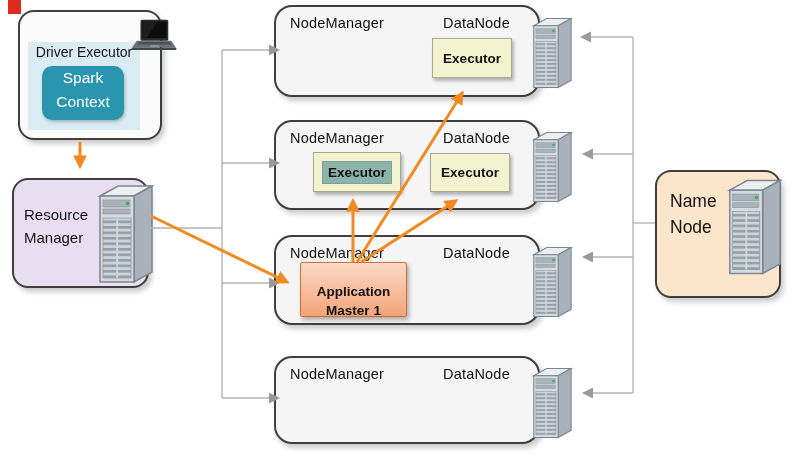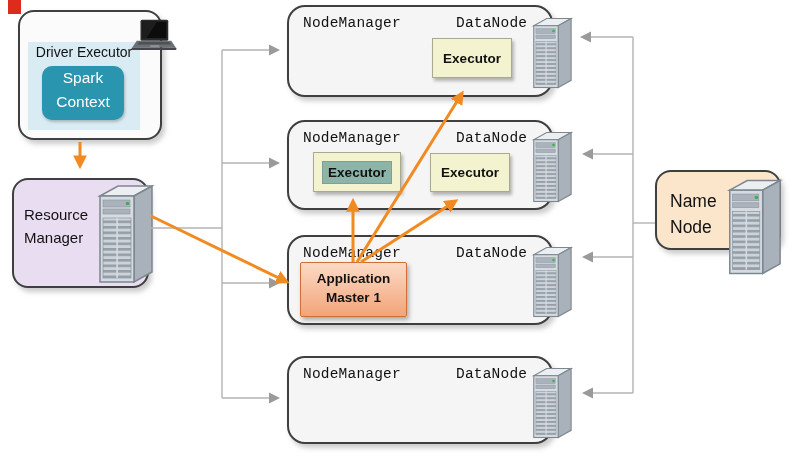--- a/index.html
+++ b/index.html
@@ -15,45 +15,45 @@
     --node-bg:#f5f5f5;
     --connector-gray:#b3b3b3;
   }
   *{box-sizing:border-box;margin:0;padding:0;}
   html,body{background:#fff;}
   body{font-family:"Liberation Sans","DejaVu Sans",sans-serif;color:#111;}
   .canvas{position:relative;width:803px;height:462px;background:#fff;overflow:hidden;}
 
   .rbox{position:absolute;border:2px solid #3f3f3f;border-radius:16px;
         box-shadow:3px 4px 5px rgba(110,110,110,.35);}
-  .nm-box{left:287px;width:266px;background:var(--node-bg);border-radius:18px;z-index:2;font-family:Liberation Mono, monospace;}
+  .nm-box{left:274px;width:266px;background:var(--node-bg);border-radius:18px;z-index:2;}
   .nm-label{position:absolute;left:14px;top:8px;font-size:14.5px;letter-spacing:.2px;}
   .dn-label{position:absolute;left:167px;top:8px;font-size:14.5px;letter-spacing:.2px;}
 
   .driver-outer{left:18px;top:10px;width:144px;height:130px;background:#fbfbfb;z-index:2;}
   .driver-inner{position:absolute;left:8px;top:30px;width:112px;height:88px;
                 background:var(--driver-inner-bg);text-align:center;font-size:14px;padding-top:2px;}
   .spark{position:absolute;left:14px;top:24px;width:82px;height:54px;background:var(--spark-bg);
          border-radius:10px;color:#fff;font-size:15.5px;line-height:1.55;text-align:center;
          padding-top:0;box-shadow:1px 2px 3px rgba(80,80,80,.35);}
 
   .rm-box{left:12px;top:178px;width:137px;height:110px;background:var(--resource-manager-bg);z-index:2;}
   .rm-label{position:absolute;left:10px;top:24px;width:88px;font-size:15px;line-height:1.5;}
-  .nn-box{left:655px;top:170px;width:126px;height:80px;background:var(--name-node-bg);z-index:2;}
+  .nn-box{left:655px;top:170px;width:126px;height:128px;background:var(--name-node-bg);z-index:2;}
   .nn-label{position:absolute;left:13px;top:16px;width:70px;font-size:17.5px;line-height:1.5;}
 
   .exec{position:absolute;background:var(--executor-bg);border:1px solid #a9a98f;
         box-shadow:2px 3px 3px rgba(100,100,100,.45);display:flex;align-items:center;
         justify-content:center;font-size:13.5px;z-index:6;font-weight:bold;}
   .exec-inner{background:var(--executor-active-bg);border:1px solid #7da295;
               padding:3px 5px;font-size:13.5px;}
   .am-box{position:absolute;left:300px;top:262px;width:107px;height:55px;z-index:6;
           background:linear-gradient(to bottom,var(--app-master-bg-top),var(--app-master-bg-bottom));
           border:1.5px solid #cf6e35;border-radius:2px;box-shadow:2px 3px 4px rgba(100,100,100,.5);
-          font-weight:bold;font-size:13.5px;line-height:1.4;text-align:center;padding:7px 4px 0 4px;}
+          font-weight:bold;font-size:13.5px;line-height:1.4;text-align:center;padding:20px 4px 0 4px;}
 
   .icon{position:absolute;z-index:12;}
   .overlay{position:absolute;left:0;top:0;z-index:50;pointer-events:none;}
   .gline{stroke:var(--connector-gray);stroke-width:1.4;fill:none;}
   .oline{stroke:var(--accent-orange);stroke-width:3;fill:none;}
   .red-artifact{position:absolute;left:8px;top:0;width:13px;height:14px;background:#dd2b1c;z-index:1;}
 </style>
 </head>
 <body>
 

